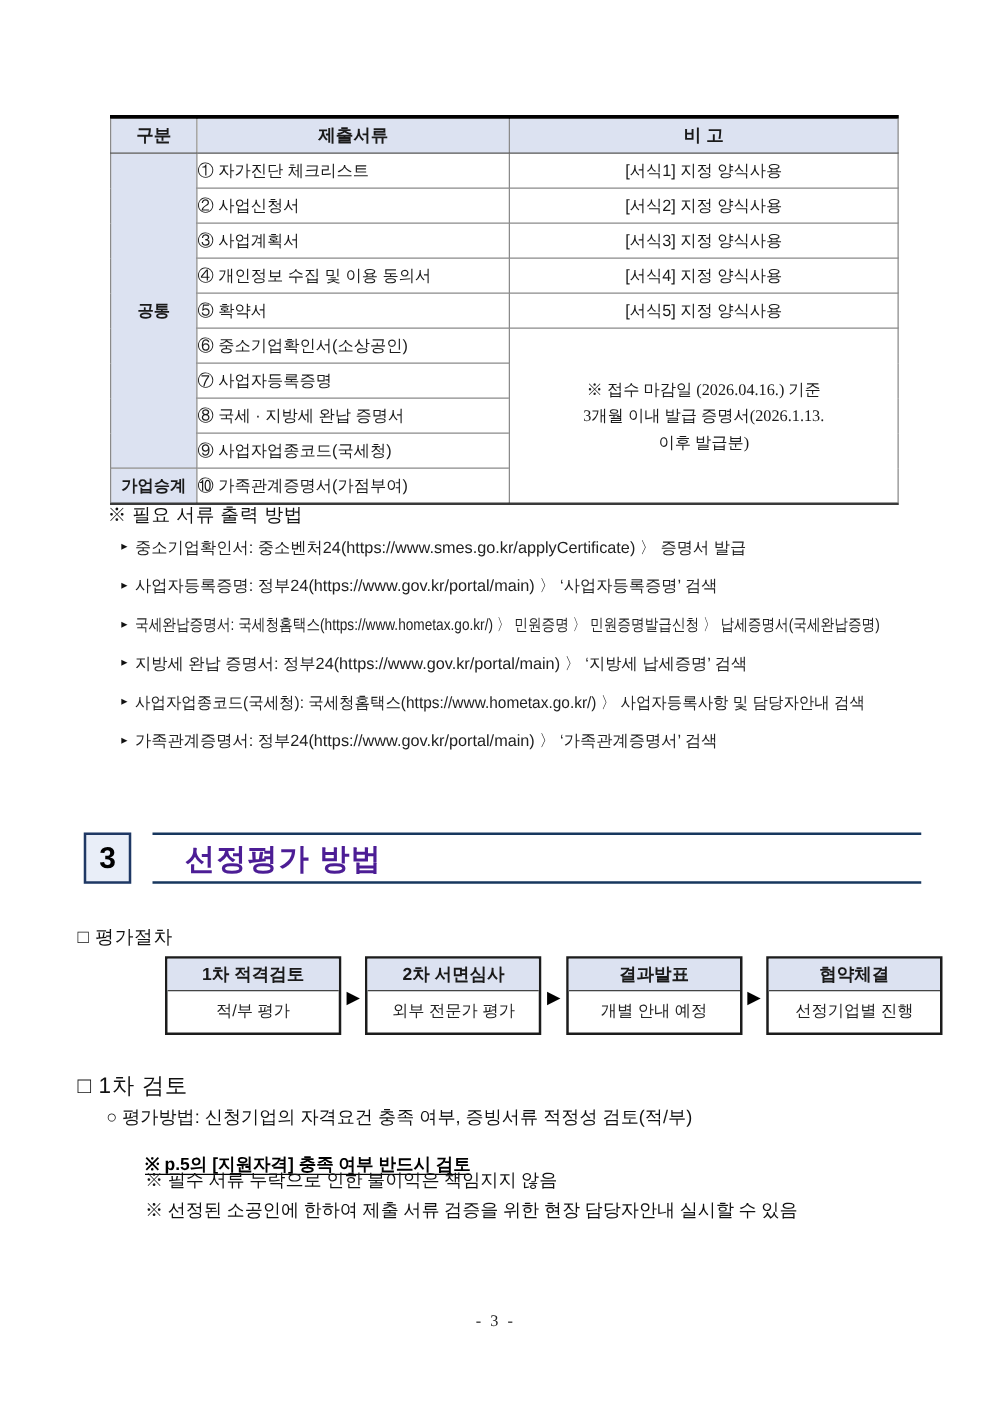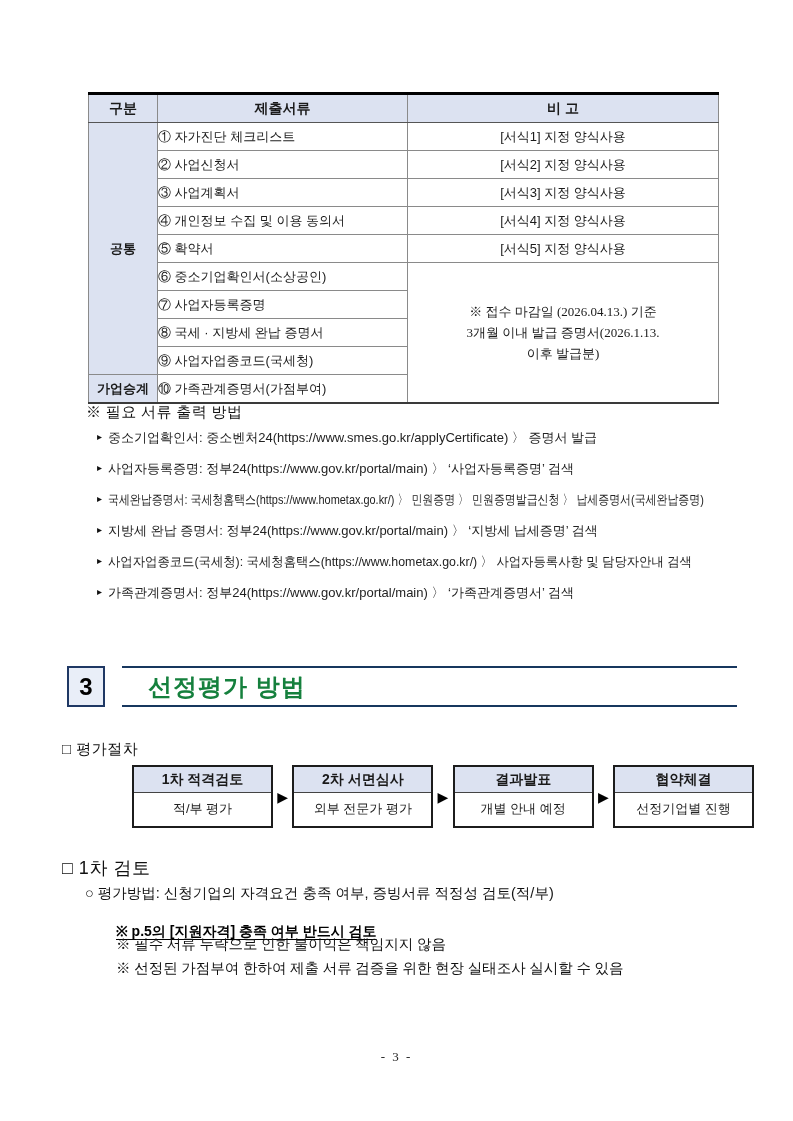--- a/index.html
+++ b/index.html
@@ -74,21 +74,21 @@
     background: #e9eef8;
     display: flex; align-items: center; justify-content: center;
     font-size: 24px; font-weight: bold; color: #000;
   }
   .section-title-band {
     flex: 1; margin-left: 17px;
     border-top: 2.5px solid #17375e;
     border-bottom: 2.5px solid #17375e;
     display: flex; align-items: center;
     padding-left: 26px;
-    font-size: 24px; font-weight: bold; color: #15803d;
+    font-size: 24px; font-weight: bold; color: #4c1d95;
     letter-spacing: 1px;
   }
 
   
   .proc-label { position: absolute; left: 62px; top: 740px; font-size: 15px; color:#111; letter-spacing: 0.5px; }
   .flow { position: absolute; left: 96px; top: 765px; width: 622px; display: flex; justify-content: space-between; align-items: center; padding-left: 36px; }
   .flow-box { width: 137px; border: 2px solid #1c1c1c; background:#fff; }
   .flow-box .fb-head {
     background: #dce2f1; text-align: center;
     font-weight: bold; font-size: 14px;
@@ -150,21 +150,21 @@
         <td class="cell-doc">④ 개인정보 수집 및 이용 동의서</td>
         <td class="cell-note">[서식4] 지정 양식사용</td>
       </tr>
       <tr>
         <td class="cell-doc">⑤ 확약서</td>
         <td class="cell-note">[서식5] 지정 양식사용</td>
       </tr>
       <tr>
         <td class="cell-doc">⑥ 중소기업확인서(소상공인)</td>
         <td class="cell-merged-note" rowspan="5">
-          <div>※ 접수 마감일 (2026.04.13.) 기준</div>
+          <div>※ 접수 마감일 (2026.04.16.) 기준</div>
           <div>3개월 이내 발급 증명서(2026.1.13.</div>
           <div>이후 발급분)</div>
         </td>
       </tr>
       <tr>
         <td class="cell-doc">⑦ 사업자등록증명</td>
       </tr>
       <tr>
         <td class="cell-doc">⑧ 국세 · 지방세 완납 증명서</td>
       </tr>
@@ -232,17 +232,17 @@
     <div class="flow-box">
       <div class="fb-head">협약체결</div>
       <div class="fb-body">선정기업별 진행</div>
     </div>
   </div>
 
   <div class="review-label">□ 1차 검토</div>
   <div class="review-method">○ 평가방법: 신청기업의 자격요건 충족 여부, 증빙서류 적정성 검토(적/부)</div>
   <div class="note-em">※ p.5의 [지원자격] 충족 여부 반드시 검토</div>
   <div class="note-plain note-2">※ 필수 서류 누락으로 인한 불이익은 책임지지 않음</div>
-  <div class="note-plain note-3">※ 선정된 가점부여 한하여 제출 서류 검증을 위한 현장 실태조사 실시할 수 있음</div>
+  <div class="note-plain note-3">※ 선정된 소공인에 한하여 제출 서류 검증을 위한 현장 담당자안내 실시할 수 있음</div>
 
   <div class="footer">- 3 -</div>
 
 </div>
 
 </body></html>

